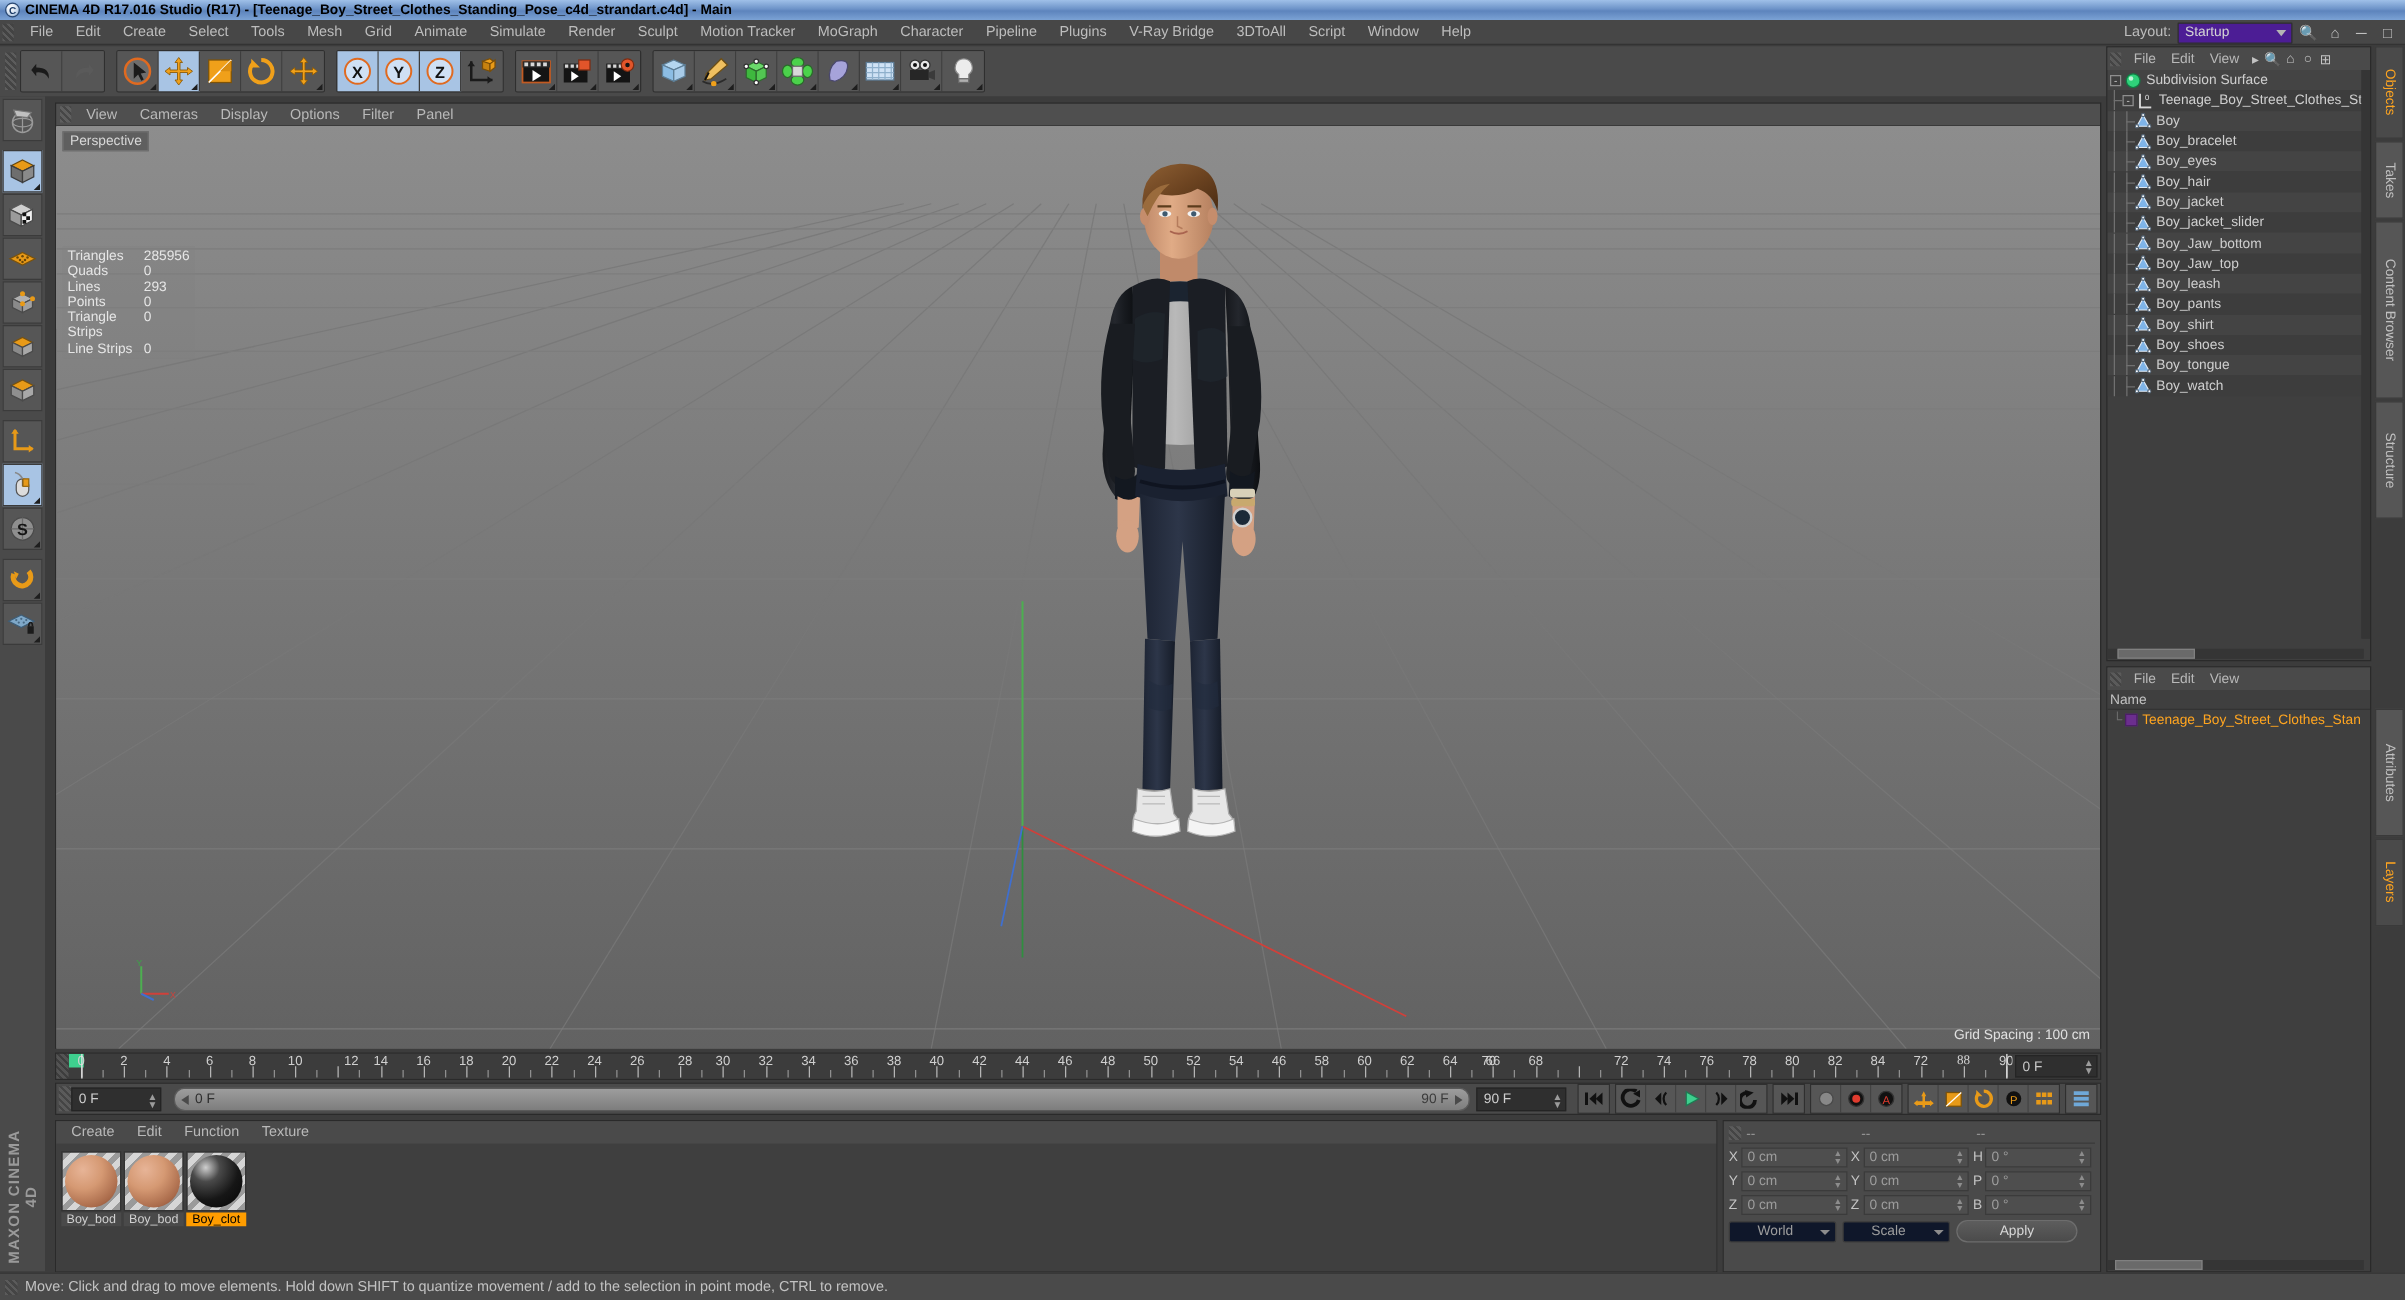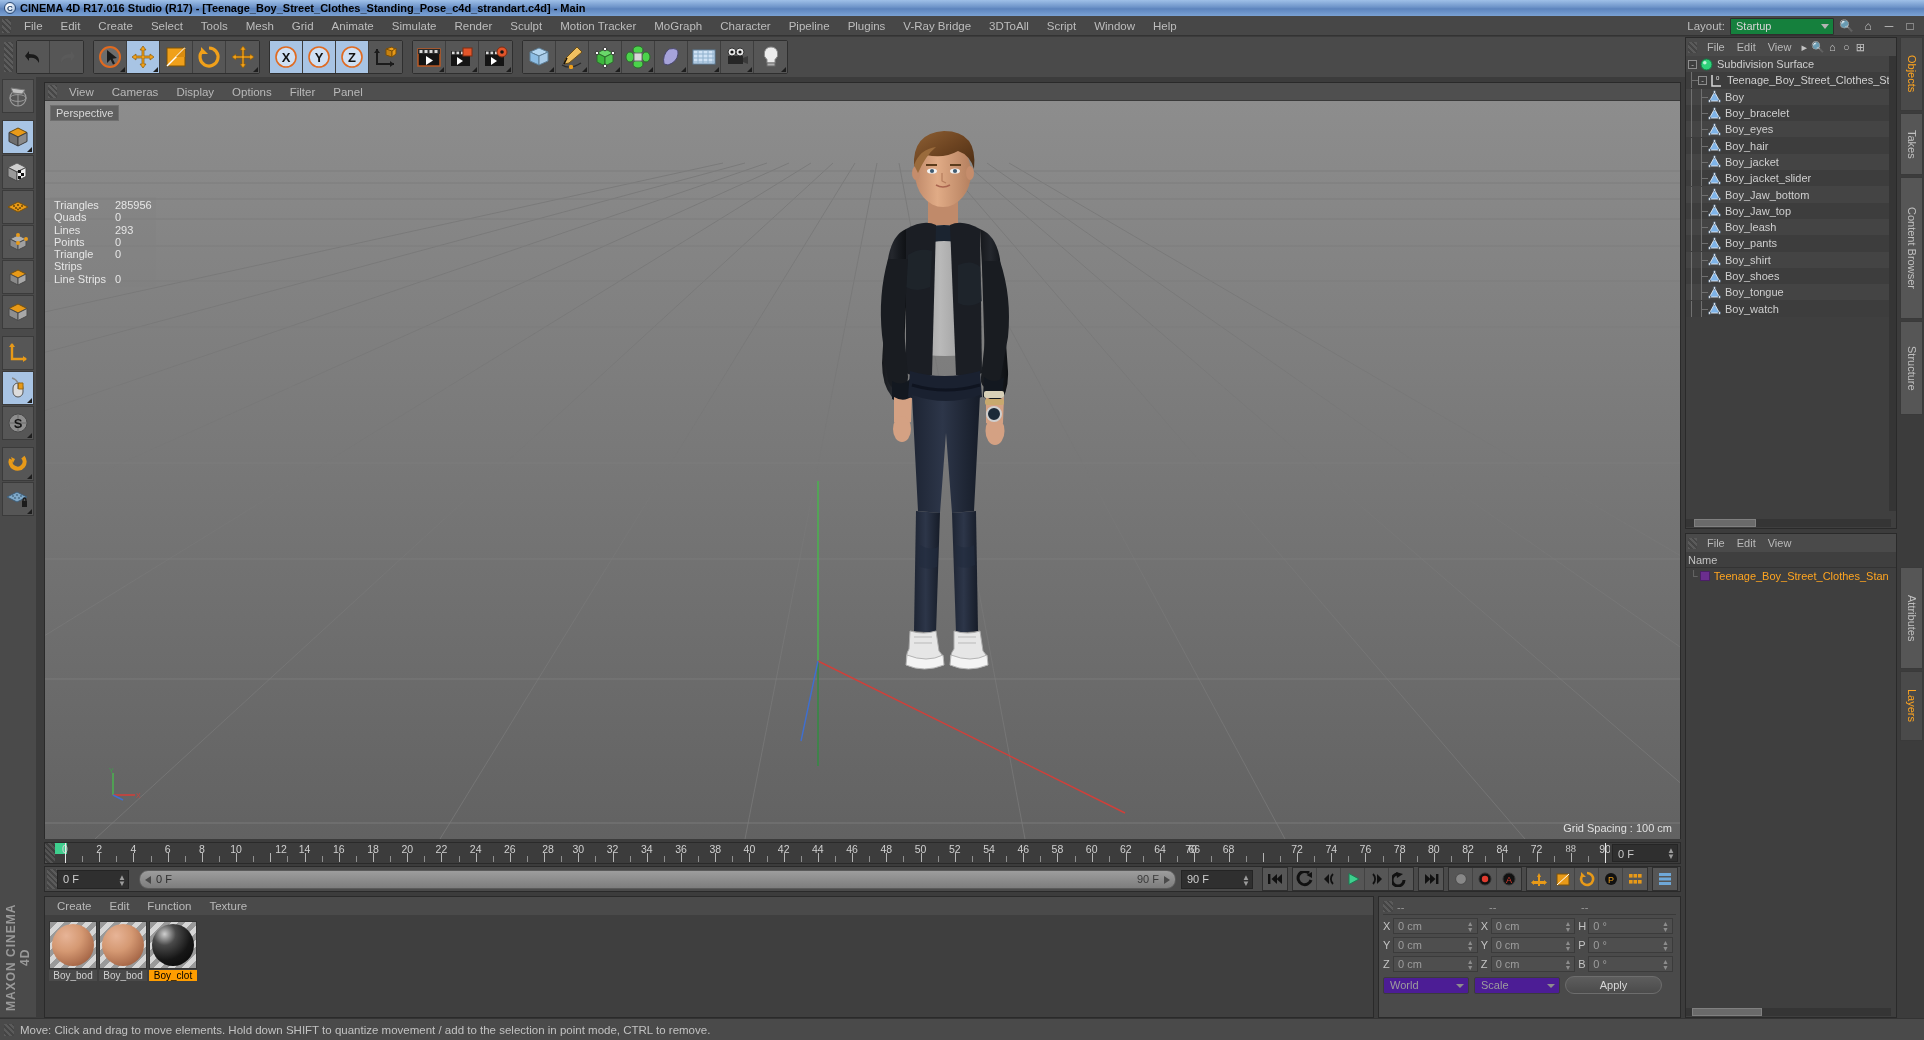--- a/index.html
+++ b/index.html
@@ -36,21 +36,21 @@
   .menubar .mi{
     padding:0 9px; height:18px; line-height:18px; color:#bdbdbd; font-size:11.5px;
     white-space:nowrap; cursor:default;
   }
   .layoutbox{
     position:absolute; right:6px; top:17px; height:18px;
     display:flex; align-items:center; gap:5px;
   }
   .layoutbox .lbl{ color:#bdbdbd; font-size:11.5px; }
   .layout-select{
-    width:104px; height:17px; background:#15803d; border:1px solid #2e2e2e;
+    width:92px; height:17px; background:#4c1d95; border:1px solid #2e2e2e;
     color:#d5d5d5; font-size:11px; line-height:15px; padding-left:5px;
     position:relative; border-radius:1px;
   }
   .layout-select .arr{ position:absolute; right:4px; top:5px;
     border-left:4px solid transparent;border-right:4px solid transparent;border-top:5px solid #b4b4b4;}
   .topicon{ width:16px;height:16px;color:#c0c0c0;font-size:12px;text-align:center;line-height:16px;}
 
   
   .toolbar{
     position:absolute; left:0; top:37px; width:1690px; height:40px;
@@ -218,22 +218,22 @@
   .crow{ display:flex; align-items:center; height:17px; margin-top:2px; }
   .clab{ width:11px; font-size:11px; color:#c4c4c4; }
   .cfield{
     width:93px; height:16px; background:#4e4e4e; border:1px solid #3b3b3b;
     color:#9d9d9d; font-size:11px; line-height:14px; padding-left:4px;
     position:relative; margin-right:3px;
   }
   .cfield .sp{ position:absolute; right:3px; top:2px; font-size:7px; line-height:6px; color:#8d8d8d;}
   .crow2{ display:flex; align-items:center; margin-top:4px; gap:5px;}
   .csel{
-    width:86px;height:17px;background:#4c1d95;border:1px solid #3b3b3b;color:#9d9d9d;
-    font-size:11px;line-height:15px;padding-left:6px;position:relative;border-radius:2px;
+    width:86px;height:17px;background:#0f172a;border:1px solid #3b3b3b;color:#9d9d9d;
+    font-size:11px;line-height:15px;padding-left:22px;position:relative;border-radius:2px;
   }
   .csel .arr{ position:absolute;right:4px;top:6px;
     border-left:4px solid transparent;border-right:4px solid transparent;border-top:4px solid #8d8d8d;}
   .capply{
     width:97px;height:18px;background:linear-gradient(to bottom,#5d5d5d,#4b4b4b);
     border:1px solid #6d6d6d; border-radius:9px; color:#d7d7d7; font-size:11px;
     text-align:center; line-height:16px;
   }
 
   

